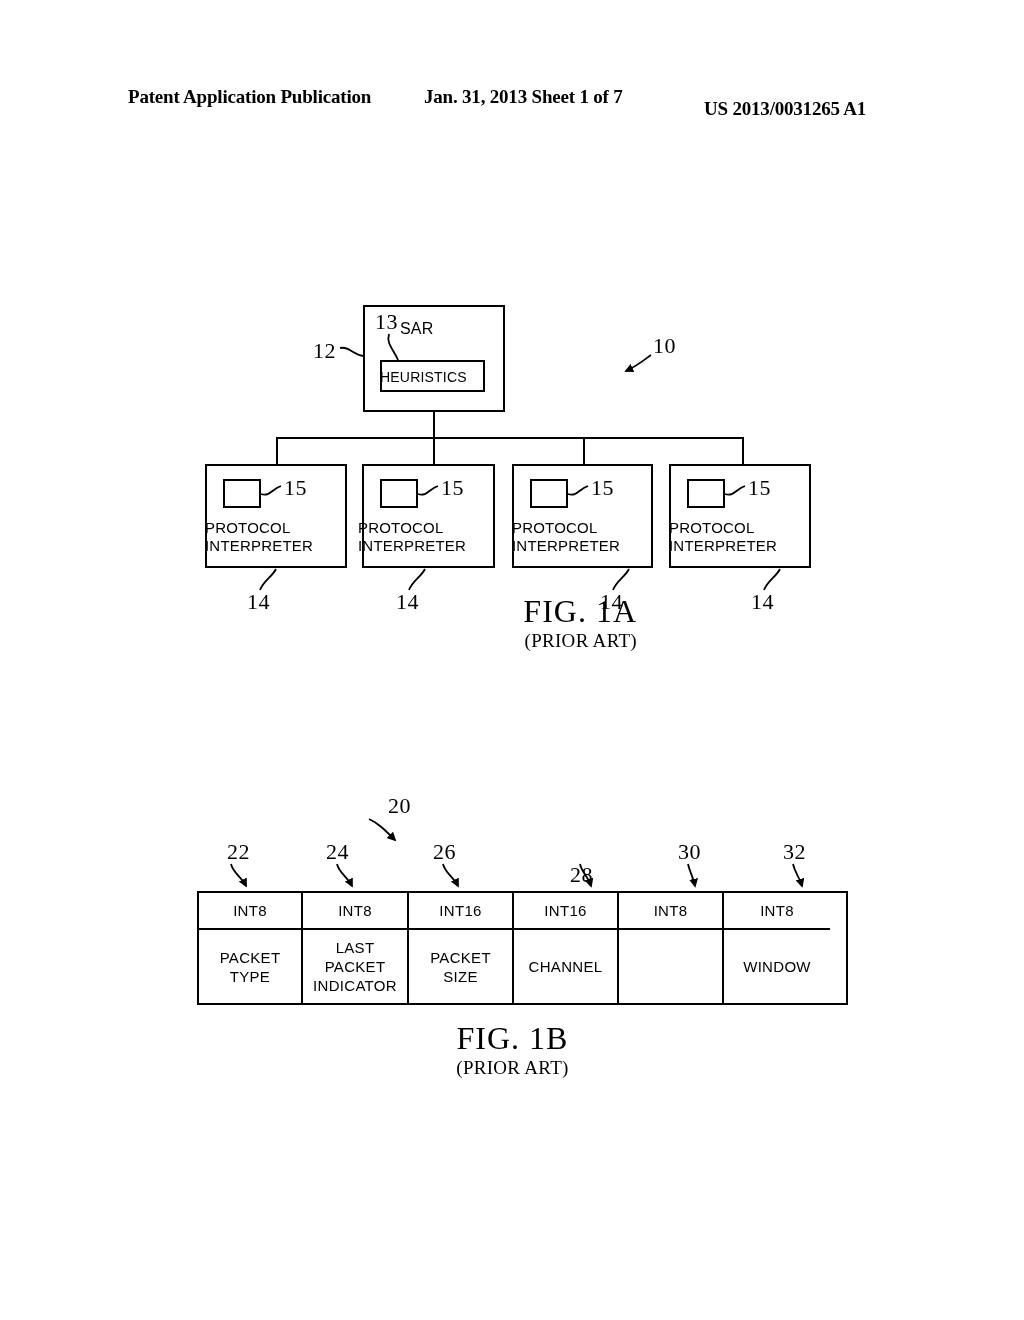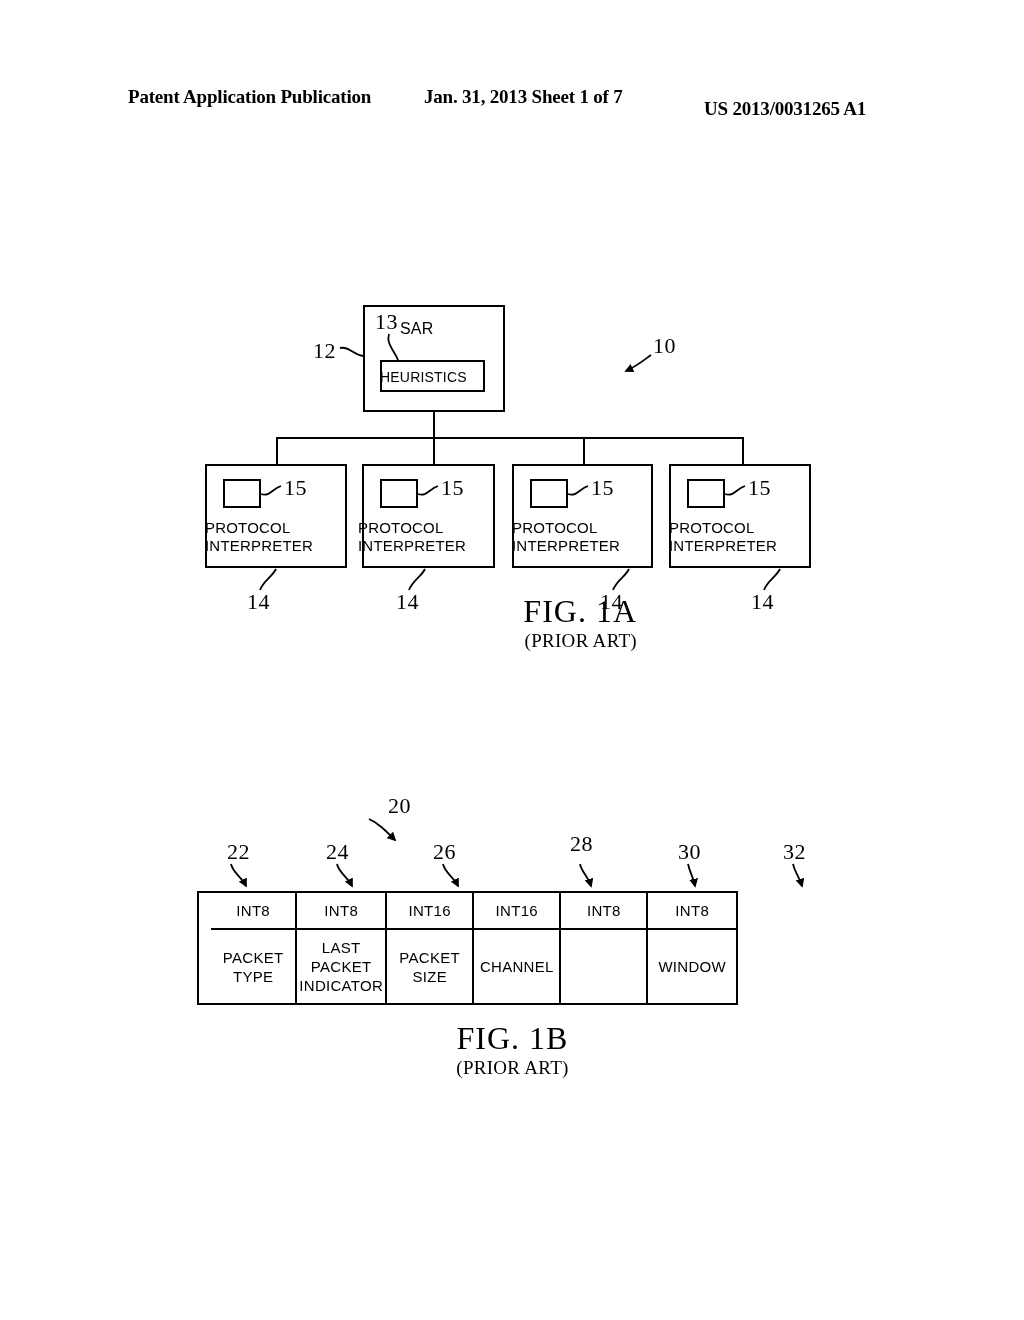--- a/index.html
+++ b/index.html
@@ -113,26 +113,25 @@
     font-size: 19px;
     line-height: 24px;
     letter-spacing: 0.3px;
   }
 
   
   #packet-table {
     position: absolute;
     left: 197px;
     top: 891px;
-    width: 541px;
+    width: 651px;
     height: 114px;
     border: 2px solid #000;
     box-sizing: border-box;
     display: flex;
-    padding-left: 12px;
   }
   #packet-table .col {
     display: flex;
     flex-direction: column;
     border-right: 2px solid #000;
     box-sizing: border-box;
   }
   #packet-table .col:last-child { border-right: none; }
   #packet-table .type-cell {
     height: 37px;
@@ -218,21 +217,21 @@
   </div>
 </div>
 
 <div class="fig-root">
 
   <div class="refnum" style="left:345px; top:795px;margin-left:43px;">20</div>
 
   <div class="refnum" style="left:227px; top:841px;">22</div>
   <div class="refnum" style="left:326px; top:841px;">24</div>
   <div class="refnum" style="left:433px; top:841px;">26</div>
-  <div class="refnum" style="left:570px; top:833px;">28</div>
+  <div class="refnum" style="left:570px; top:864px;">28</div>
   <div class="refnum" style="left:678px; top:841px;">30</div>
   <div class="refnum" style="left:783px; top:841px;">32</div>
 
   <div id="packet-table">
     <div class="col" style="width:104px;">
       <div class="type-cell">INT8</div>
       <div class="name-cell">PACKET
 TYPE</div>
     </div>
     <div class="col" style="width:106px;">

